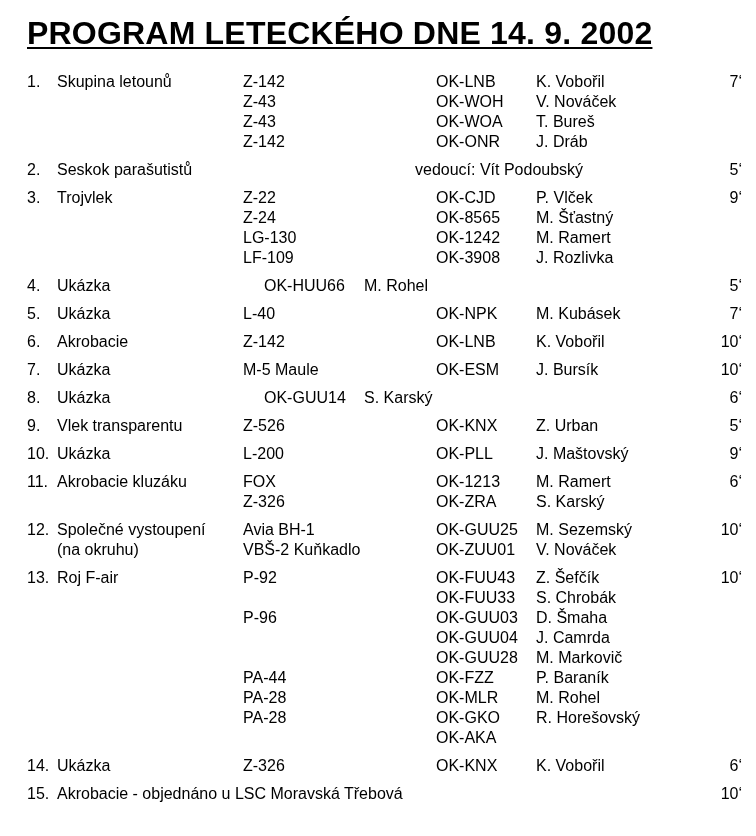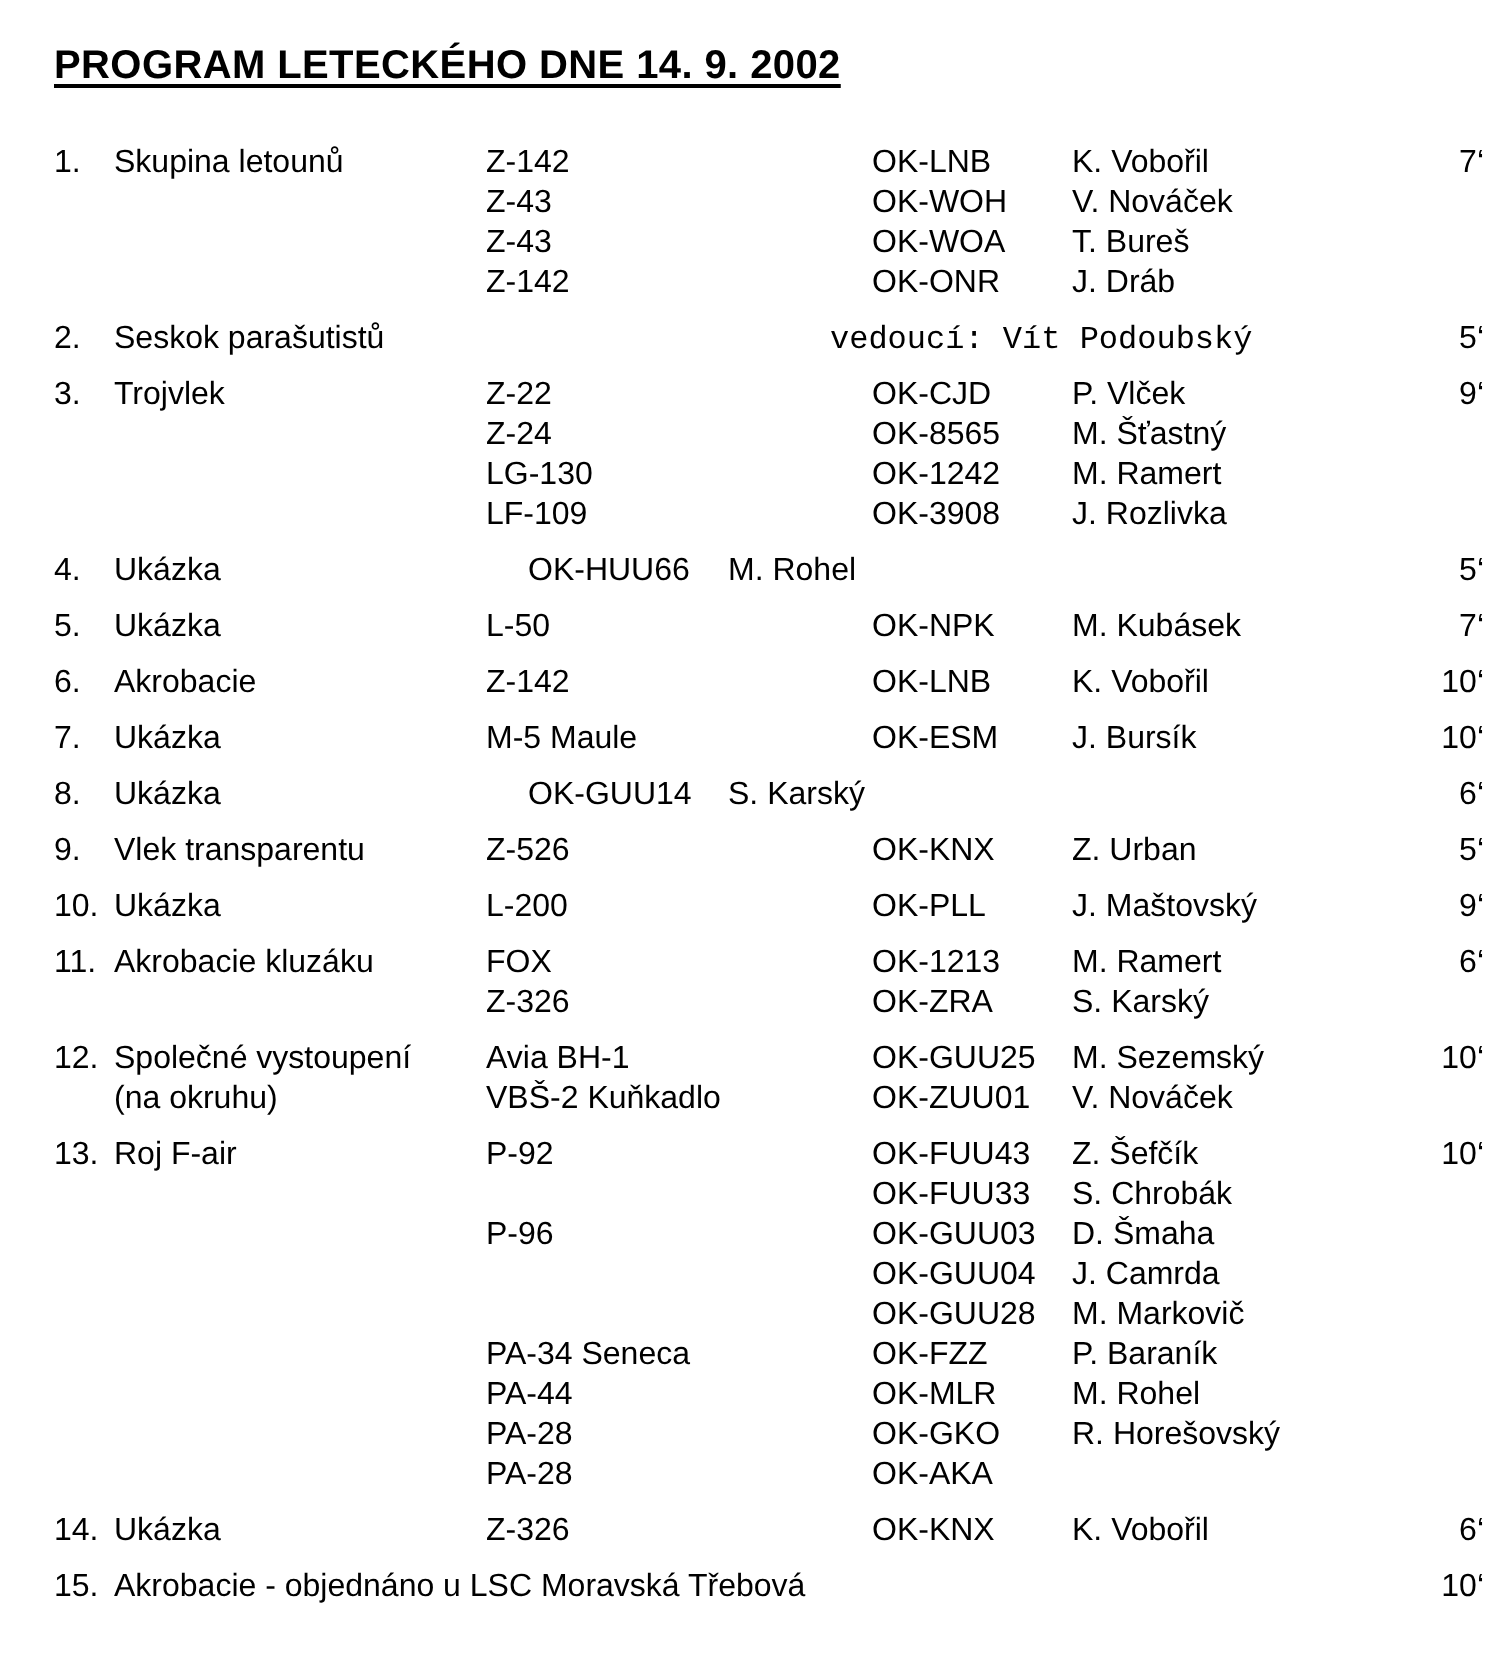--- a/index.html
+++ b/index.html
@@ -13,21 +13,21 @@
   }
   .page {
     box-sizing: border-box;
     width: 756px;
     height: 836px;
     padding: 17px 14px 0 27px;
   }
   .doc-title {
     display: inline-block;
     margin: 0 0 23px 0;
-    font-size: 20px;
+    font-size: 32px;
     font-weight: 700;
     line-height: 32px;
     letter-spacing: 0.2px;
     text-decoration: underline;
     text-decoration-thickness: 2px;
     text-underline-offset: 3px;
     white-space: nowrap;
   }
   .items { }
   .item {
@@ -36,21 +36,21 @@
     font-size: 16px;
     line-height: 20px;
     margin-bottom: 8px;
   }
   .col { flex: 0 0 auto; }
   .c-num      { width: 30px; }
   .c-title    { width: 186px; }
   .c-aircraft { width: 172px; }
   .c-reg      { width: 100px; margin-left: 21px; }
   .c-pilot    { flex: 1 1 auto; }
-  .c-note     { flex: 1 1 auto; font-family: Liberation Mono, monospace; }
+  .c-note     { flex: 1 1 auto; }
   .c-titlewide{ flex: 1 1 auto; }
   .c-dur      { width: 40px; text-align: right; }
   .line { min-height: 20px; white-space: nowrap; }
 </style>
 </head>
 <body>
 
 <div class="page">
   <h1 class="doc-title">PROGRAM LETECKÉHO DNE 14. 9. 2002</h1>
   <div class="items">
@@ -125,21 +125,21 @@
           <div class="line">M. Rohel</div>
         </div>
         <div class="col c-dur line">5‘</div>
       </div>
       <div class="item">
         <div class="col c-num line">5.</div>
         <div class="col c-title">
           <div class="line">Ukázka</div>
         </div>
         <div class="col c-aircraft">
-          <div class="line">L-50</div>
+          <div class="line">L-40</div>
         </div>
         <div class="col c-reg">
           <div class="line">OK-NPK</div>
         </div>
         <div class="col c-pilot">
           <div class="line">M. Kubásek</div>
         </div>
         <div class="col c-dur line">7‘</div>
       </div>
       <div class="item">
@@ -262,21 +262,20 @@
         <div class="col c-num line">13.</div>
         <div class="col c-title">
           <div class="line">Roj F-air</div>
         </div>
         <div class="col c-aircraft">
           <div class="line">P-92</div>
           <div class="line"></div>
           <div class="line">P-96</div>
           <div class="line"></div>
           <div class="line"></div>
-          <div class="line">PA-34 Seneca</div>
           <div class="line">PA-44</div>
           <div class="line">PA-28</div>
           <div class="line">PA-28</div>
         </div>
         <div class="col c-reg">
           <div class="line">OK-FUU43</div>
           <div class="line">OK-FUU33</div>
           <div class="line">OK-GUU03</div>
           <div class="line">OK-GUU04</div>
           <div class="line">OK-GUU28</div>

